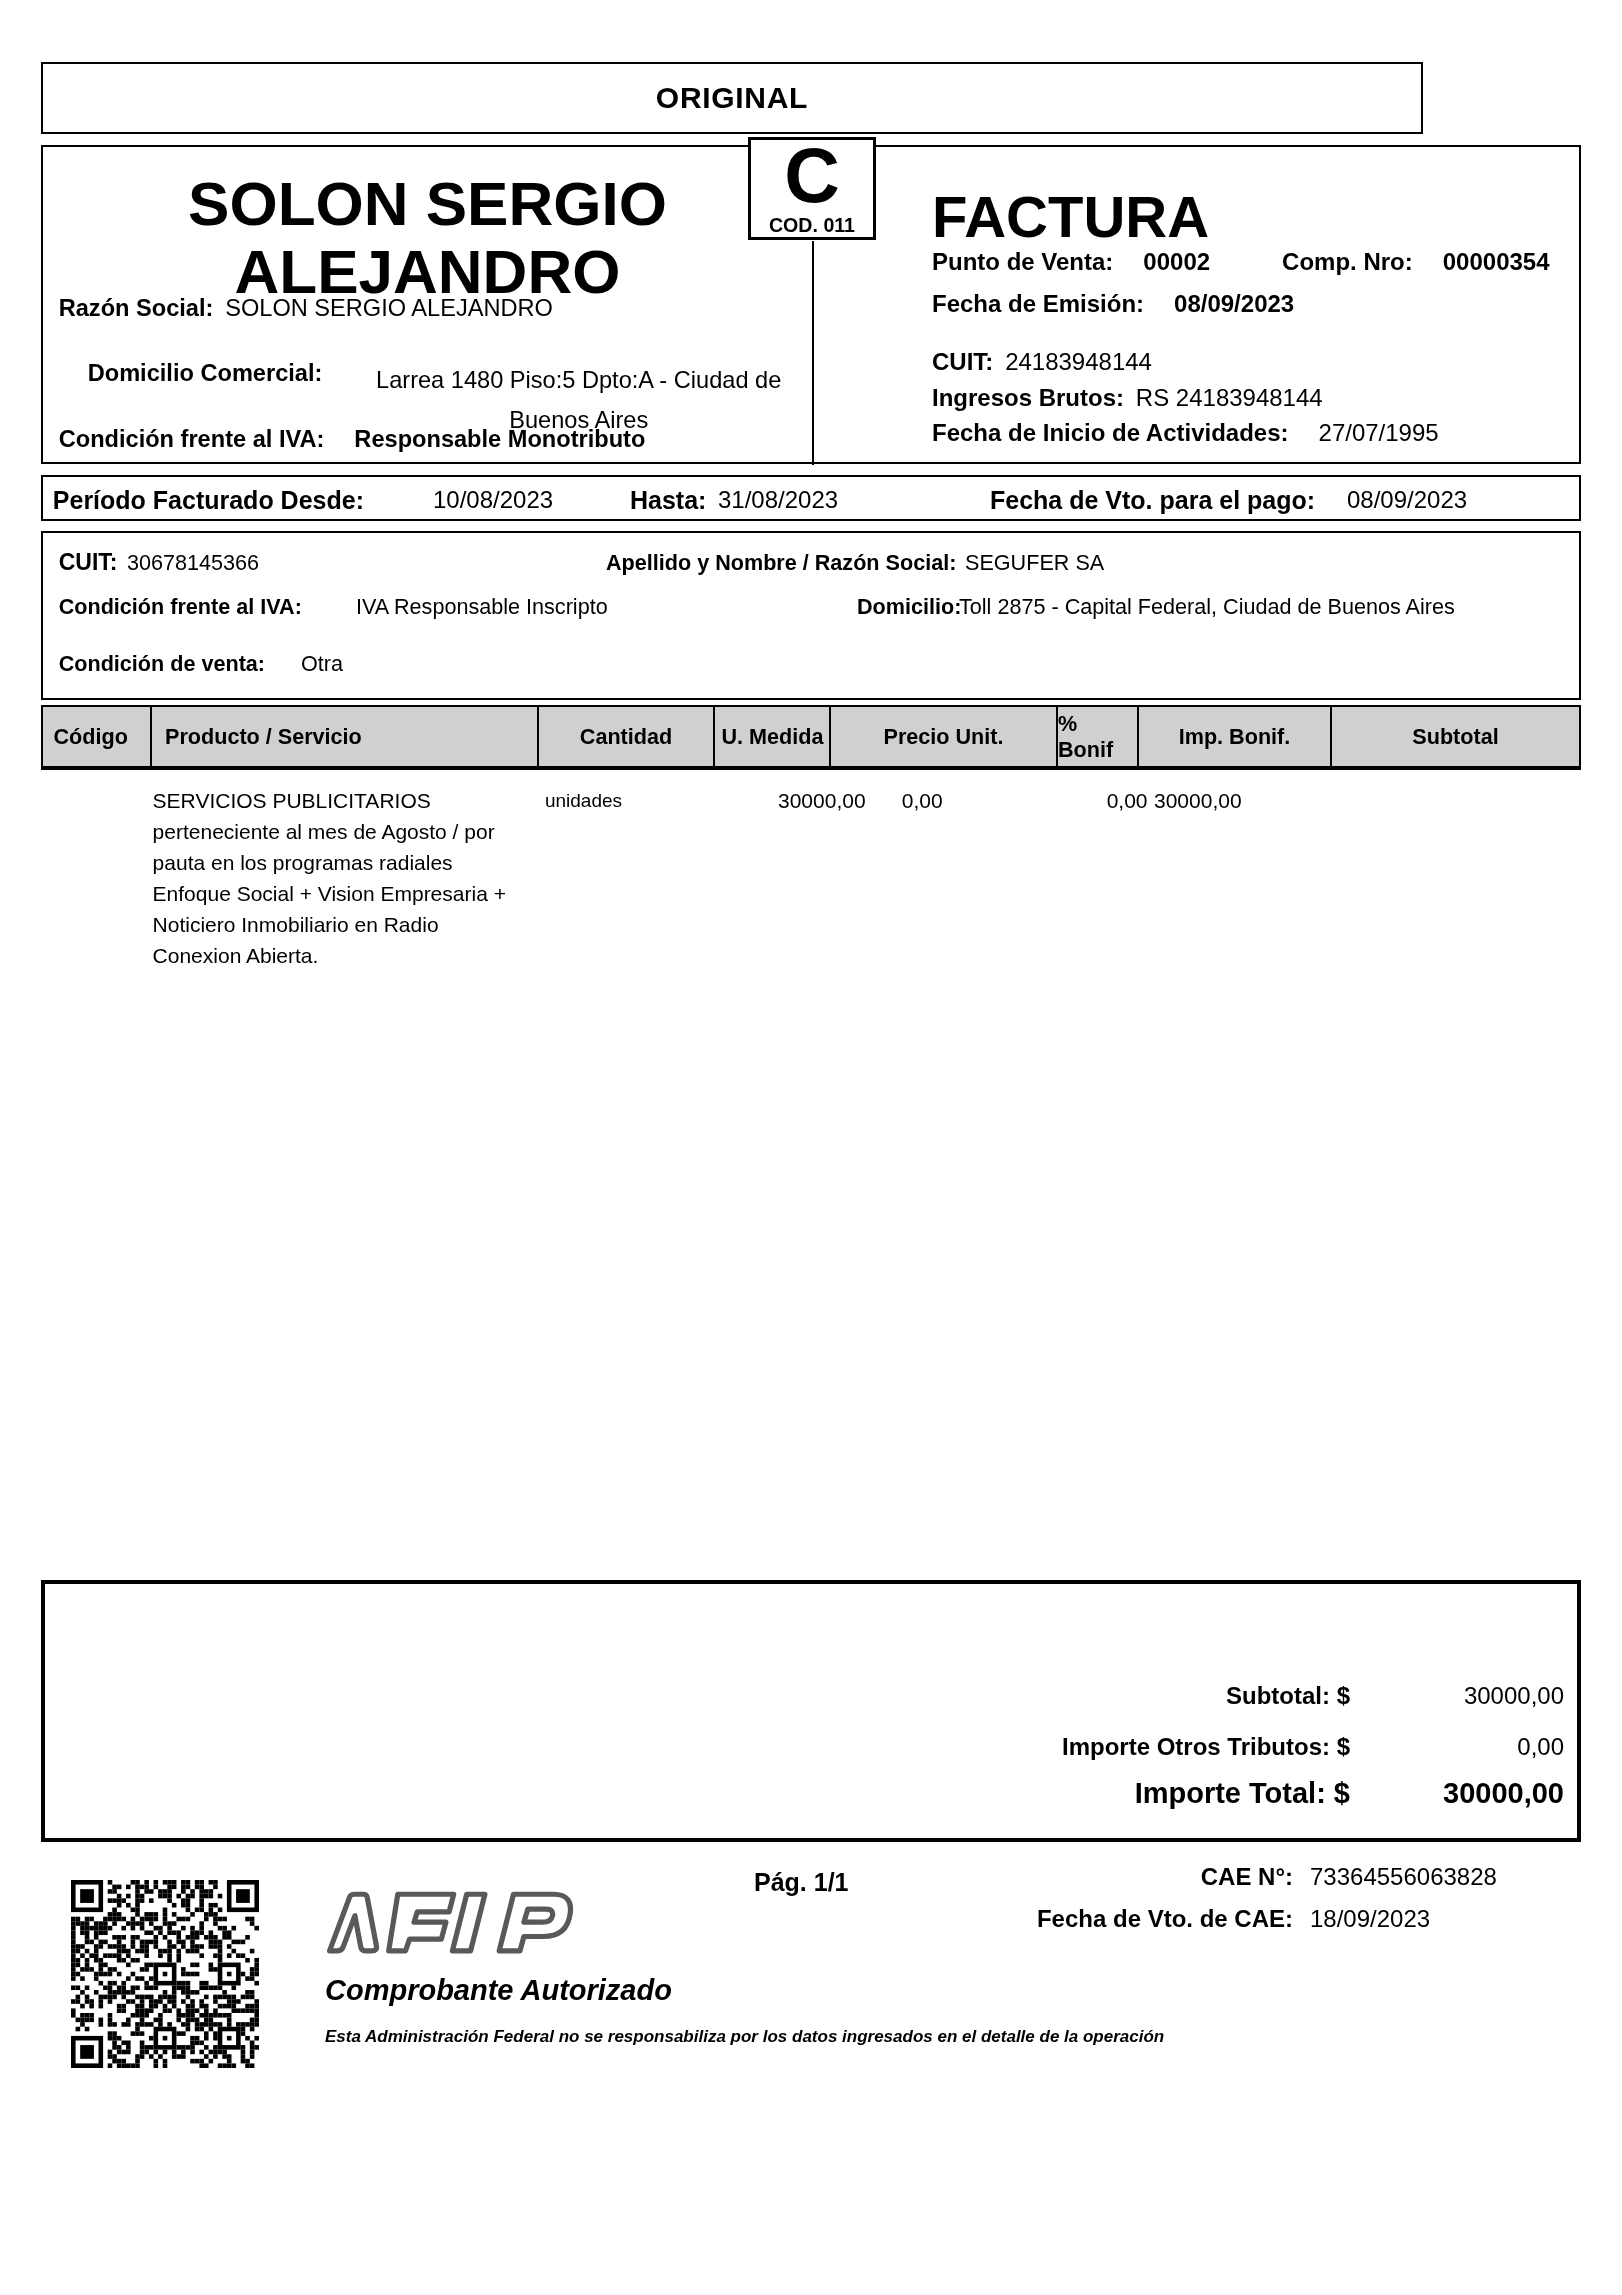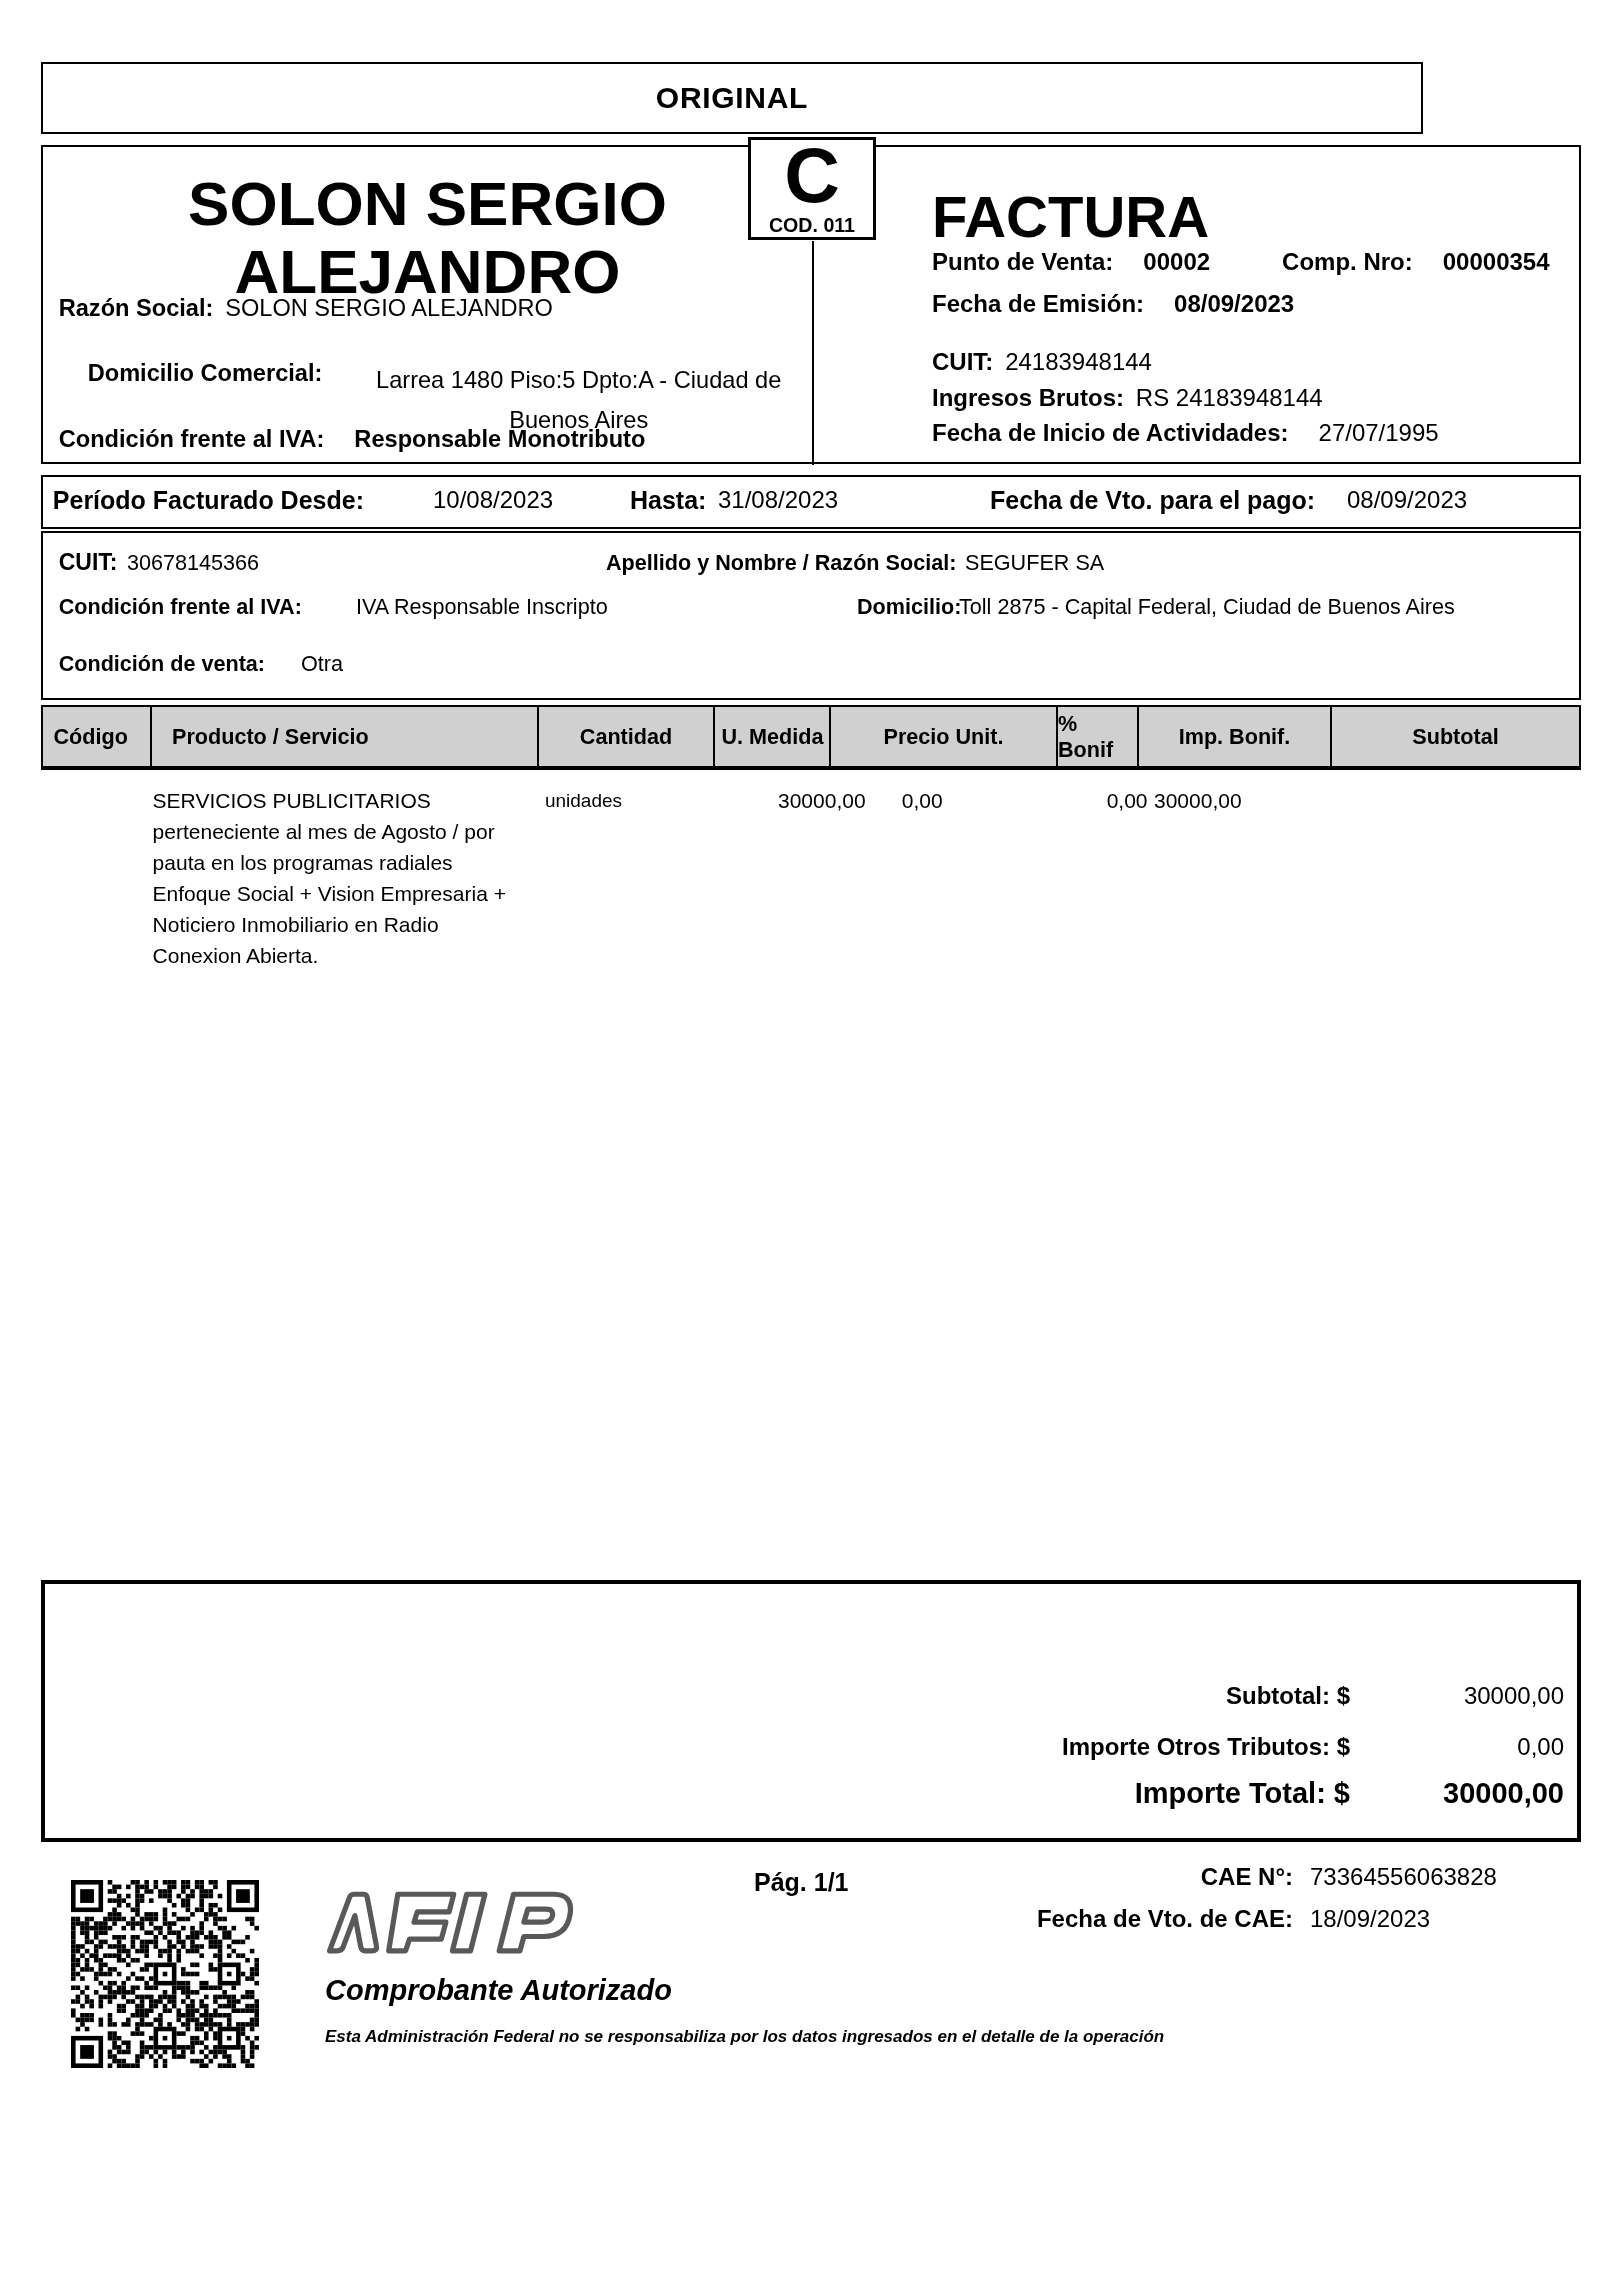--- a/index.html
+++ b/index.html
@@ -34,34 +34,34 @@
 
   .fact-title{left:889px;top:36px;font-size:58px;font-weight:bold;}
   .frow{font-size:24px;white-space:nowrap;}
   .f-punto{left:889px;top:101px;}
   .f-fecha{left:889px;top:143px;}
   .f-cuit{left:889px;top:201px;}
   .f-iibb{left:889px;top:237px;}
   .f-inicio{left:889px;top:272px;}
 
   
-  .period-box{left:41px;top:475px;width:1540px;height:54px;border:2px solid #000;font-size:24px;}
+  .period-box{left:41px;top:475px;width:1540px;height:46px;border:2px solid #000;font-size:24px;}
   .period-box span{position:absolute;top:9.2px;white-space:nowrap;}
 
   
   .customer-box{left:41px;top:531px;width:1540px;height:169px;border:2px solid #000;font-size:21.6px;}
   .customer-box span{position:absolute;white-space:nowrap;}
 
   
   .items-header{left:41px;top:705px;width:1540px;height:65px;background:#d0d0d0;
     border:2px solid #000;border-bottom:4.6px solid #000;display:flex;align-items:stretch;font-size:21.6px;font-weight:bold;}
   .items-header .cell{display:flex;align-items:center;border-right:2px solid #000;}
   .items-header .cell:last-child{border-right:none;border-radius:21px;}
   .c-codigo{width:109px;padding-left:10.5px;}
-  .c-prod{width:387px;padding-left:20px;}
+  .c-prod{width:387px;padding-left:13px;}
   .c-cant{width:176px;justify-content:center;}
   .c-med{width:116px;padding-left:6.5px;}
   .c-precio{width:227px;justify-content:center;}
   .c-bonif{width:81px;justify-content:center;}
   .c-impb{width:193px;justify-content:center;}
   .c-sub{flex:1;justify-content:center;}
 
   
   .item-row{left:41px;top:785px;width:1540px;display:flex;font-size:21px;line-height:31px;}
   .item-row .cell{flex:none;}

